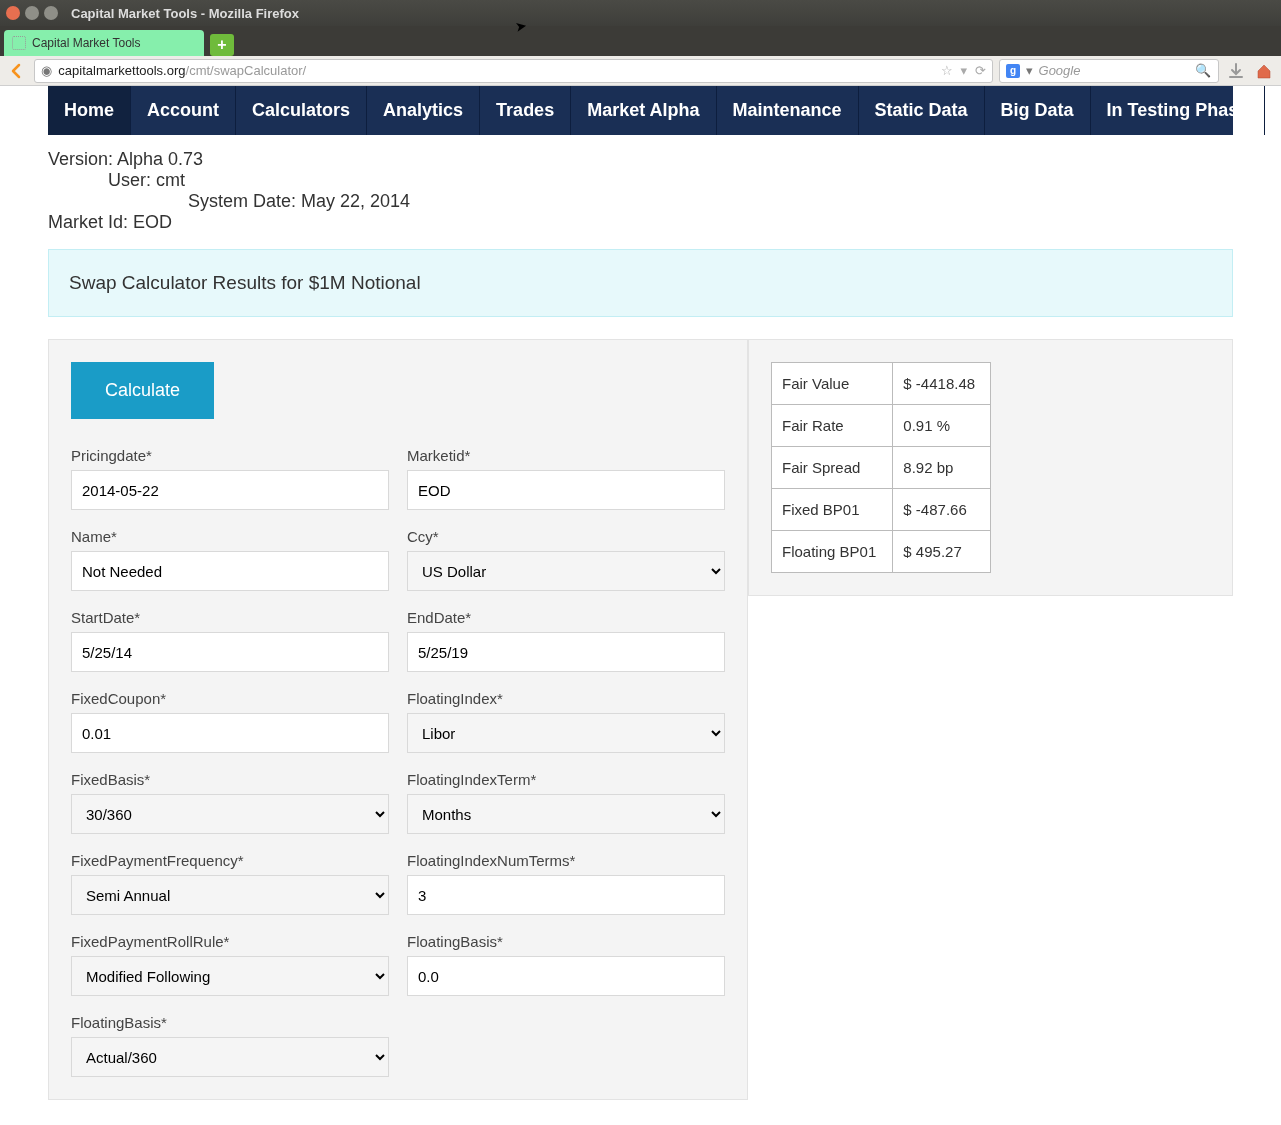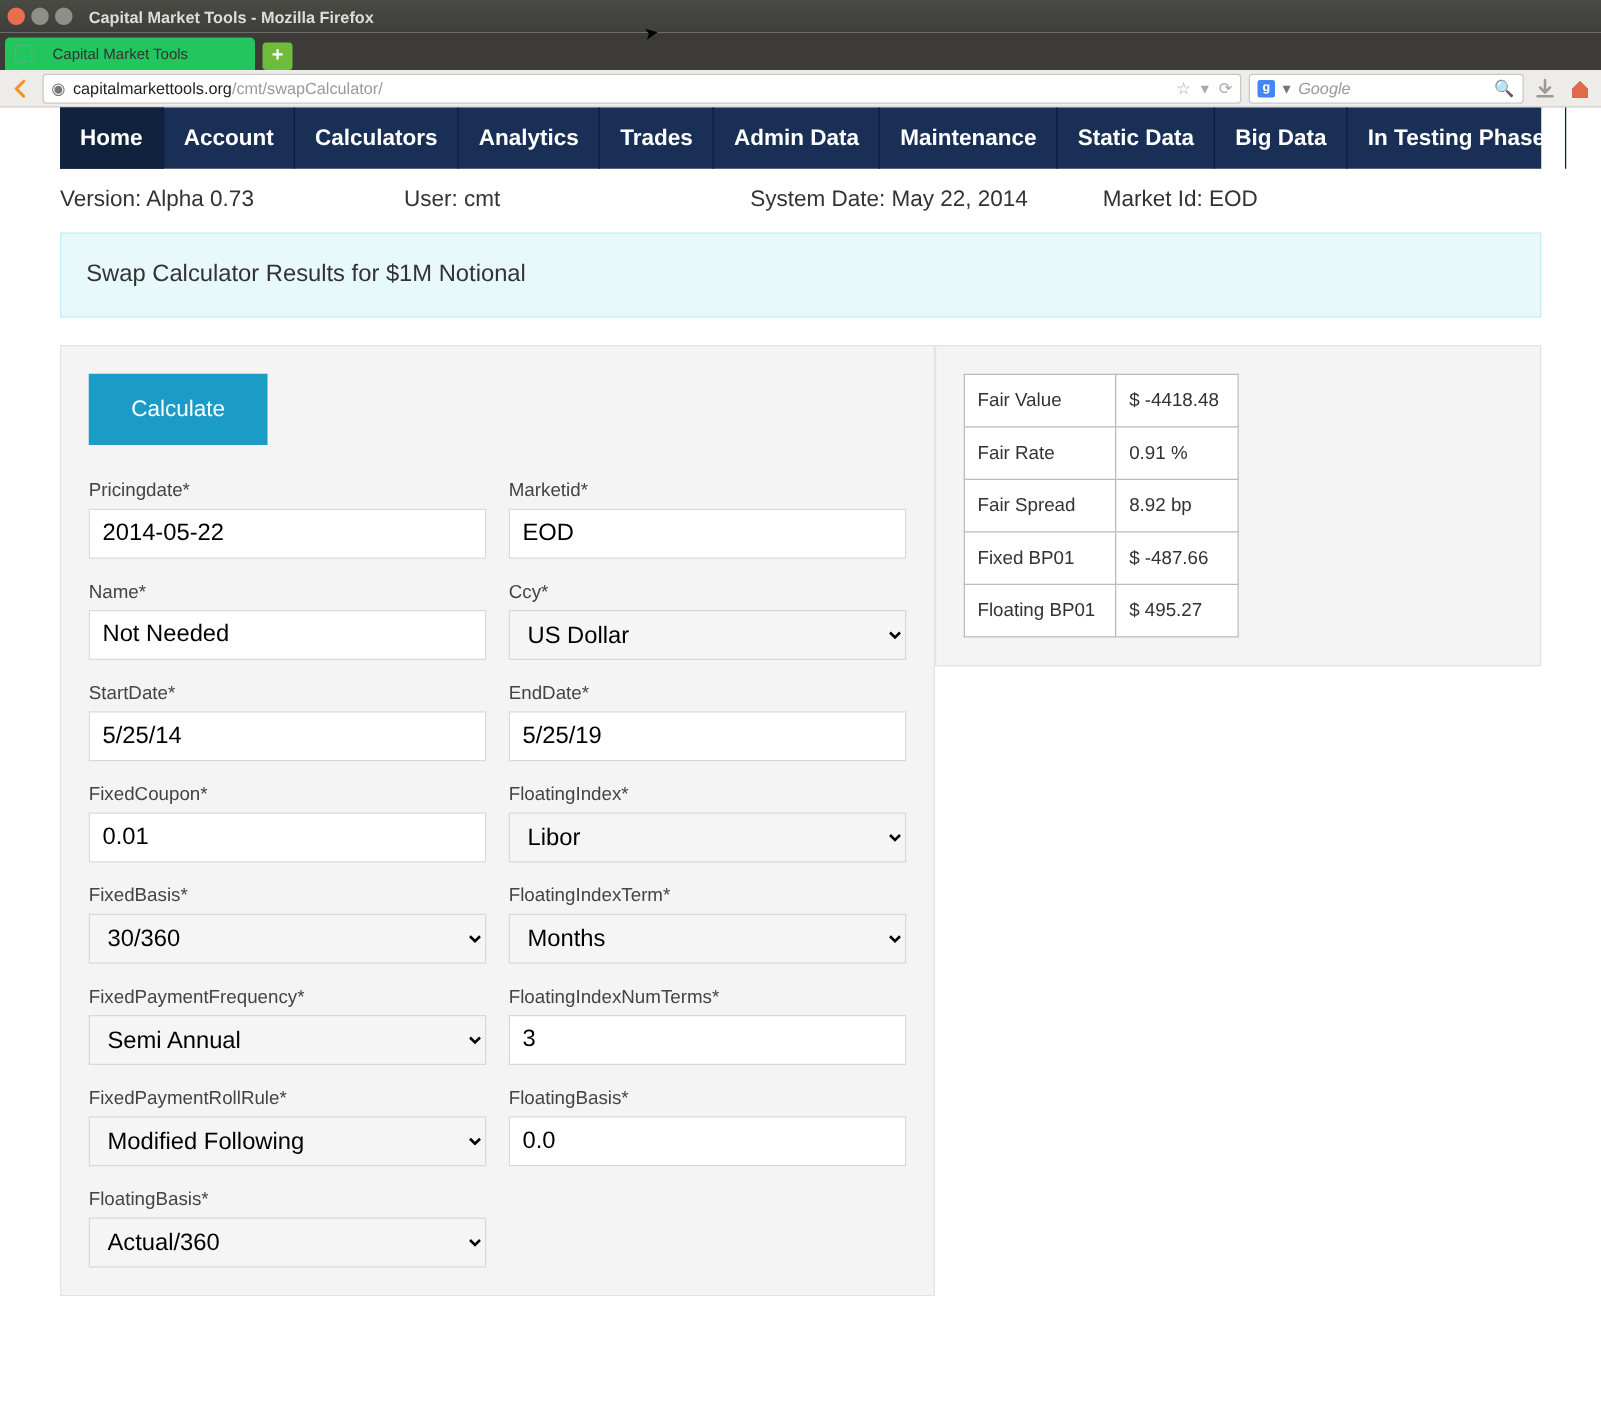--- a/index.html
+++ b/index.html
@@ -28,30 +28,30 @@
   .titlebar-text { margin-left: 8px; }
   
   .tabstrip {
     background: #3c3b37;
     height: 30px;
     display: flex;
     align-items: flex-end;
     padding-left: 4px;
   }
   .browser-tab {
-    background: #22c55e;
+    background: #86efac;
     color: #333;
     height: 26px;
     padding: 0 14px 0 8px;
     border-top-left-radius: 4px;
     border-top-right-radius: 4px;
     display: flex;
     align-items: center;
     font-size: 12px;
-    gap: 16px;
+    gap: 6px;
     position: relative;
     min-width: 200px;
   }
   .tab-icon { width:14px; height:14px; border:1px dotted #999; border-radius:2px; }
   .newtab {
     width: 24px; height: 22px; margin-left: 6px;
     background: #6fbb3b;
     color: #fff; display:flex; align-items:center; justify-content:center;
     border-radius: 3px;
     font-weight: bold;
@@ -121,20 +121,21 @@
     border-right:1px solid #0d1e3e;
     cursor:pointer;
     white-space: nowrap;
   }
   .navbar a:first-child { background:#11223f; }
   .statusline {
     margin: 14px 48px 16px;
     font-size: 18px;
     color:#333;
     display:flex;
+    flex-direction:column;
   }
   .statusline .sl { margin-right: 60px; }
   .banner {
     margin: 0 48px 22px;
     background:#e7f9fb;
     border:1px solid #c3eef4;
     padding: 22px 20px;
     font-size: 19px;
     color:#333;
   }
@@ -168,21 +169,21 @@
     display:block;
     font-size:15px;
     color:#444;
     margin-bottom:6px;
   }
   .field input, .field select {
     width:100%;
     height:40px;
     border:1px solid #d9d9d9;
     background:#fff;
-    font-size:19px;
+    font-size:15px;
     padding: 0 10px;
     font-family: inherit;
   }
   .field select {
     appearance: auto;
     background:#f5f5f5;
   }
   .results-panel {
     flex: 1;
     background:#f4f4f4;
@@ -265,21 +266,21 @@
 
 <span class="cursor-img">➤</span>
 
 <div class="page">
   <div class="navbar">
     <a>Home</a>
     <a>Account</a>
     <a>Calculators</a>
     <a>Analytics</a>
     <a>Trades</a>
-    <a>Admin Data</a>
+    <a>Market Alpha</a>
     <a>Maintenance</a>
     <a>Static Data</a>
     <a>Big Data</a>
     <a>In Testing Phase</a>
     <a>Support</a>
     <a>Admin</a>
   </div>
 
   <div class="statusline">
     <span class="sl">Version: Alpha 0.73</span>

